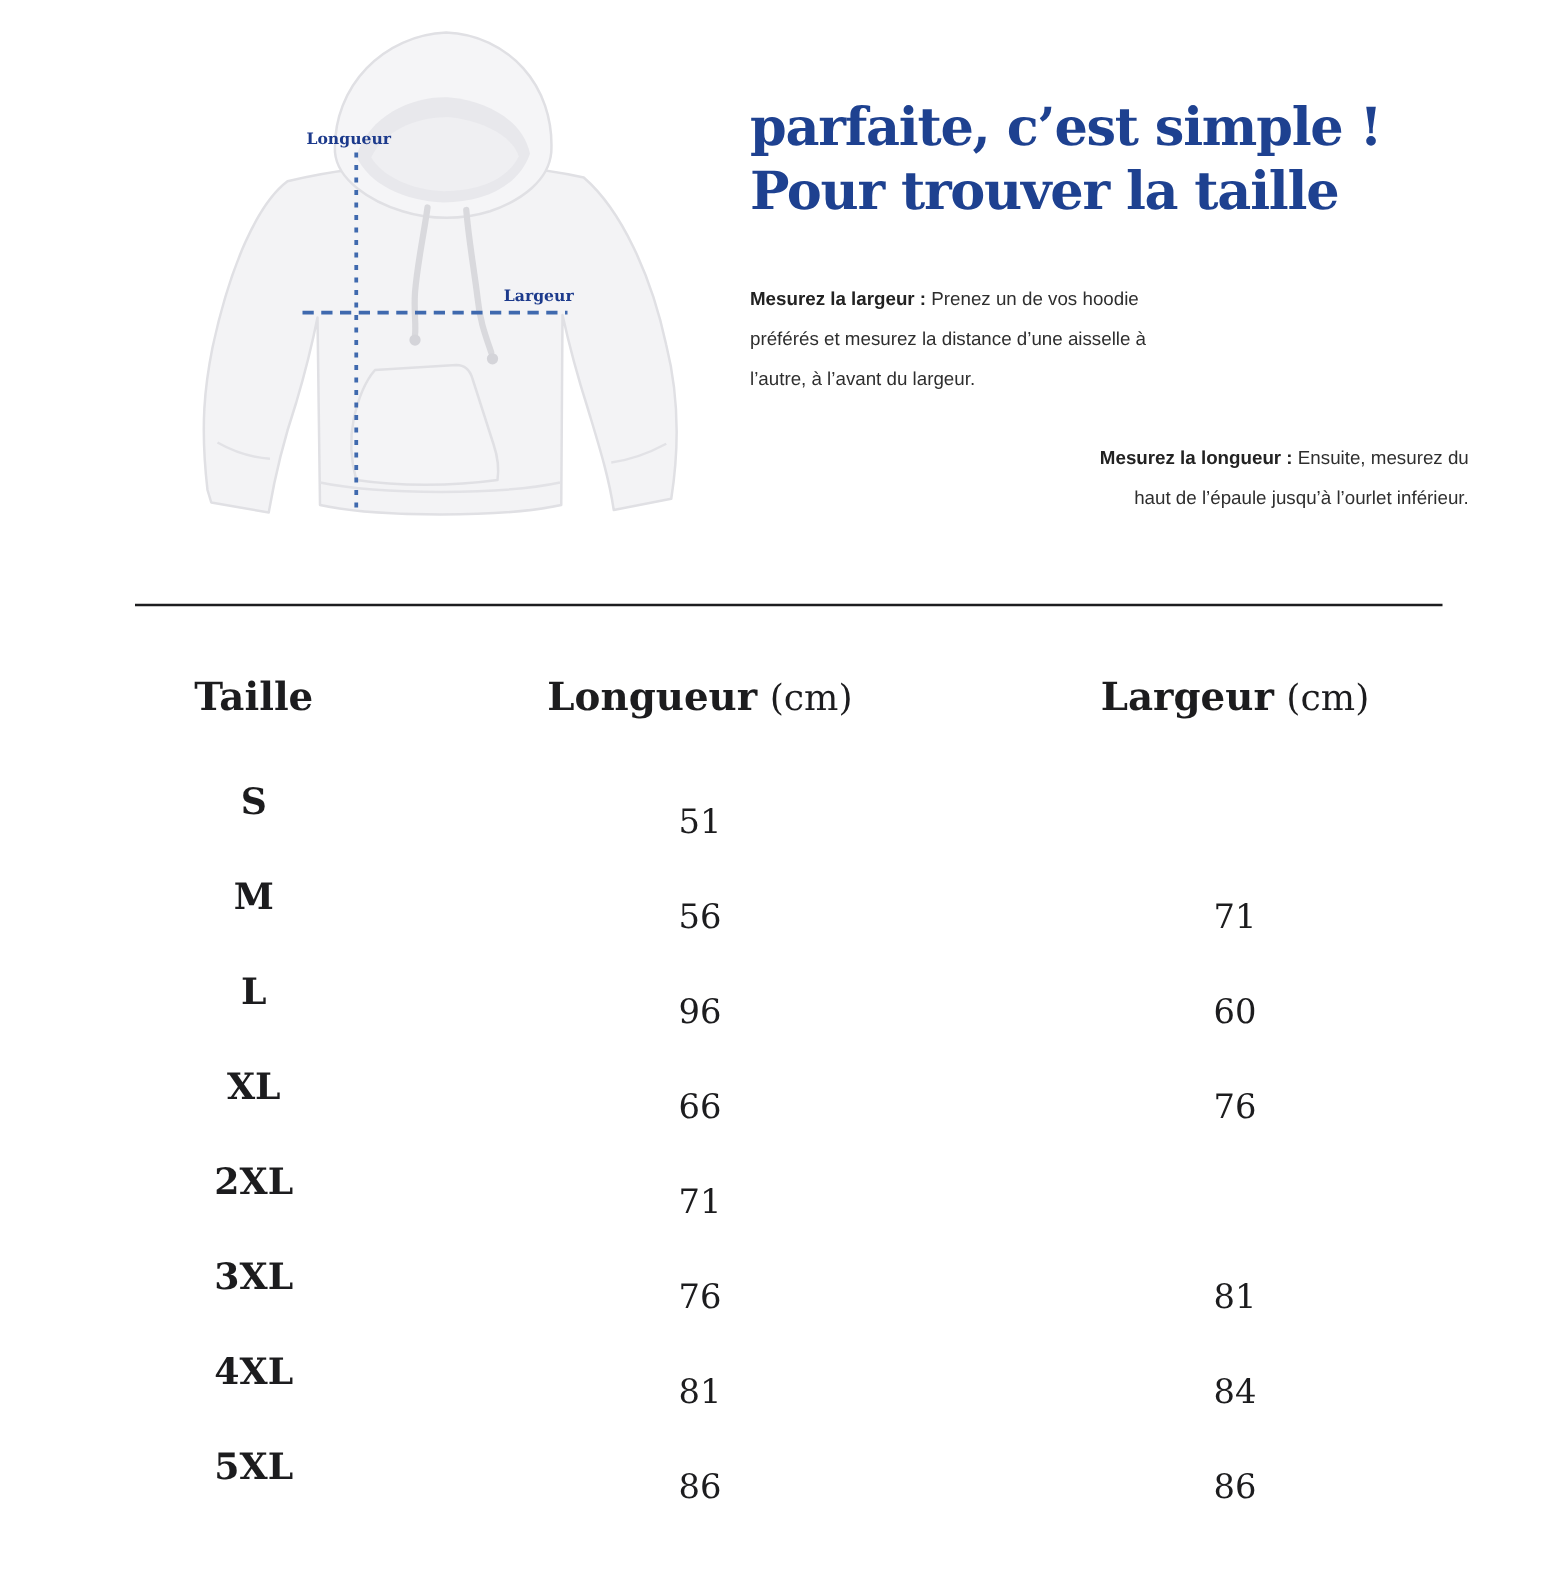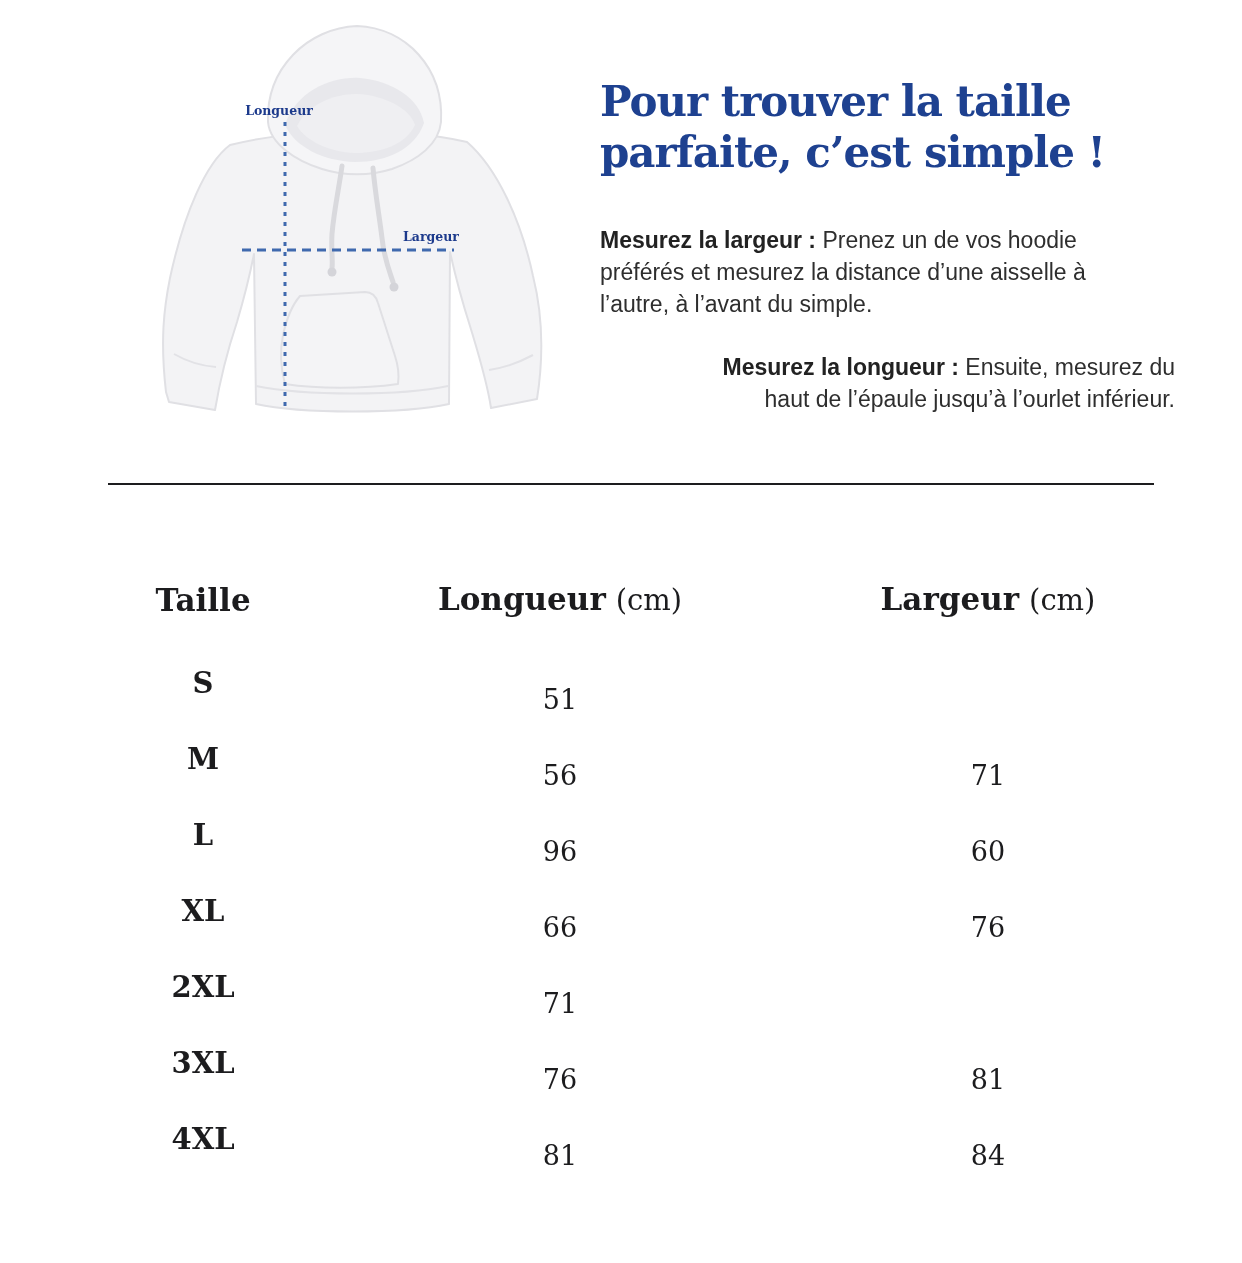--- a/index.html
+++ b/index.html
@@ -38,21 +38,21 @@
   .page-title {
     font-family: "DejaVu Serif", serif;
     font-weight: bold;
     font-size: 42px;
     line-height: 51px;
     letter-spacing: -1px;
     color: #1e4190;
   }
   .page-title .title-line { display: block; white-space: nowrap; }
   .instruction {
-    font-size: 23px;
+    font-size: 15px;
     line-height: 32px;
     color: #2e2e2e;
   }
   .instruction.first { margin-top: 46px; }
   .instruction.second { margin-top: 31px; text-align: right; }
   .instruction strong { font-weight: bold; color: #222222; }
 
   
   .size-section {
     position: absolute;
@@ -63,21 +63,21 @@
   .divider {
     border: none;
     border-top: 2px solid #1d1d1f;
     width: 100%;
   }
   .size-grid-head, .size-grid-row {
     display: grid;
     grid-template-columns: 190px 524px 332px;
     align-items: center;
   }
-  .size-grid-head { padding-top: 54px; margin-top: 41px; }
+  .size-grid-head { padding-top: 54px; }
   .size-grid-head .th {
     text-align: center;
     font-family: "DejaVu Serif", serif;
     font-size: 31px;
     color: #1c1c1e;
     line-height: 38px;
     white-space: nowrap;
   }
   .size-grid-head .th strong { font-weight: bold; }
   .size-grid-head .th .unit {
@@ -126,27 +126,27 @@
       <line x1="129" y1="114" x2="129" y2="404" stroke="#3f69ae" stroke-width="3" stroke-dasharray="4 6"></line>
       <line x1="86" y1="242" x2="298" y2="242" stroke="#3f69ae" stroke-width="3" stroke-dasharray="9 6"></line>
 
       <text class="diagram-label" x="123" y="107" text-anchor="middle" font-size="12.5" fill="#1c3a8c">Longueur</text>
       <text class="diagram-label" x="275" y="233" text-anchor="middle" font-size="12.5" fill="#1c3a8c">Largeur</text>
     </svg>
   </figure>
 
   <div class="intro-text">
     <h1 class="page-title">
+      <span class="title-line">parfaite, c’est simple !</span>
       <span class="title-line">Pour trouver la taille</span>
-      <span class="title-line">parfaite, c’est simple !</span>
     </h1>
     <p class="instruction first">
       <strong>Mesurez la largeur :</strong><span> Prenez un de vos hoodie</span><br>
       <span>préférés et mesurez la distance d’une aisselle à</span><br>
-      <span>l’autre, à l’avant du simple.</span>
+      <span>l’autre, à l’avant du largeur.</span>
     </p>
     <p class="instruction second">
       <strong>Mesurez la longueur :</strong><span> Ensuite, mesurez du</span><br>
       <span>haut de l’épaule jusqu’à l’ourlet inférieur.</span>
     </p>
   </div>
 
   <section class="size-section">
     <hr class="divider">
     <div class="size-grid-head">

